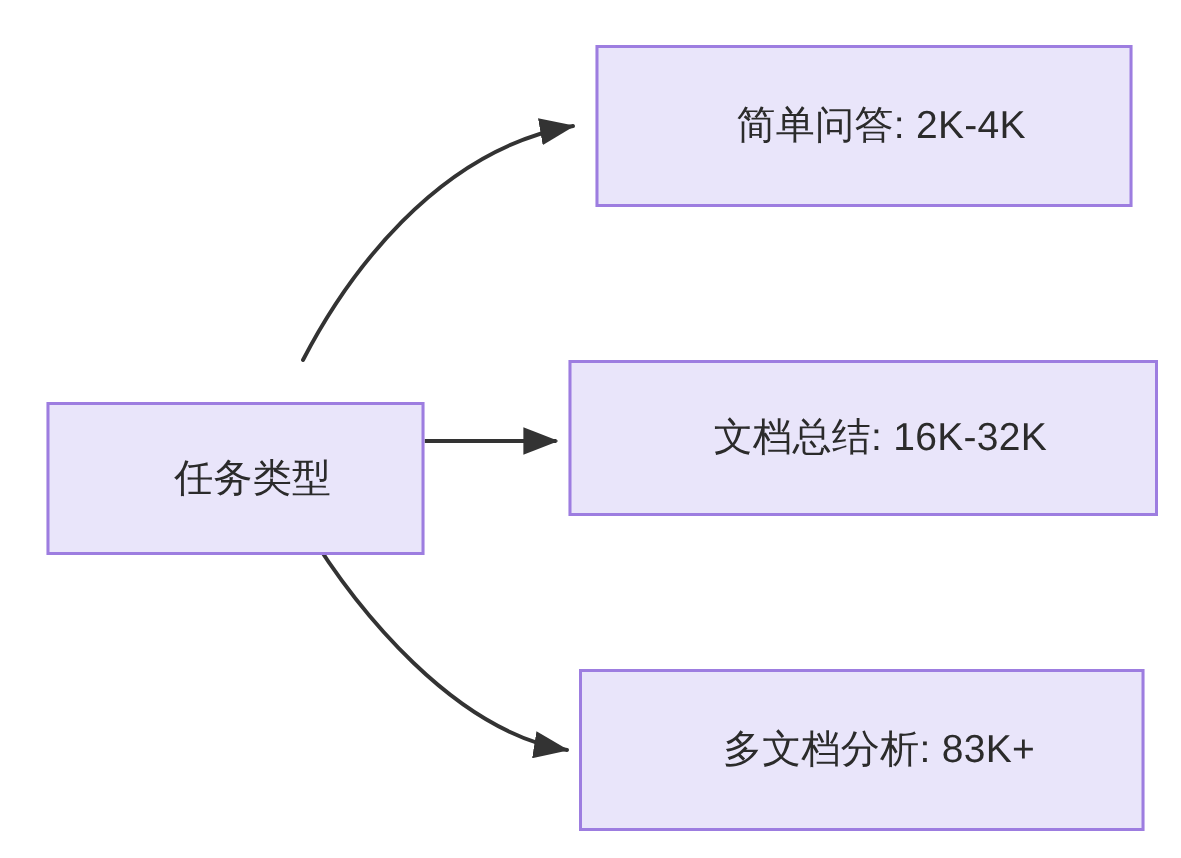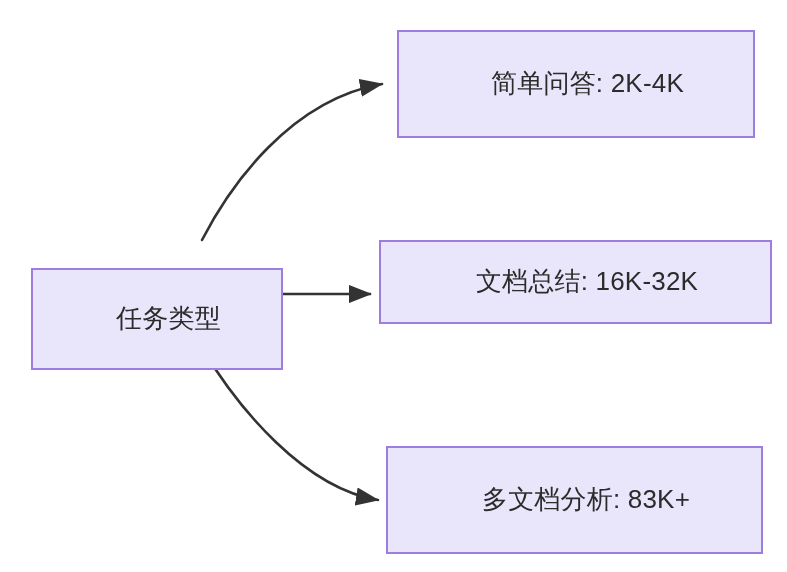--- a/index.html
+++ b/index.html
@@ -57,21 +57,21 @@
     left: 397px;
     top: 30px;
     width: 358px;
     height: 108px;
     font-size: 26px;
   }
   #node-doc-summary {
     left: 379px;
     top: 240px;
     width: 393px;
-    height: 84px;
+    height: 104px;
     font-size: 26px;
   }
   #node-multi-doc {
     left: 386px;
     top: 446px;
     width: 377px;
     height: 108px;
     font-size: 26px;
   }
 </style>

